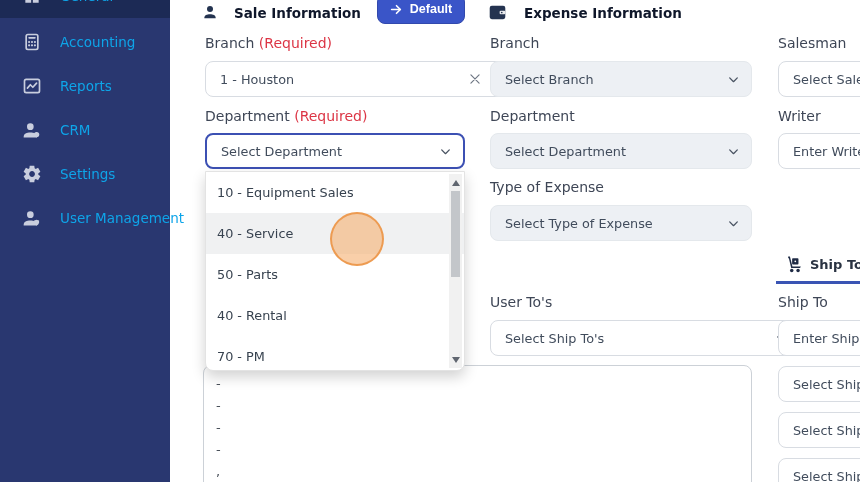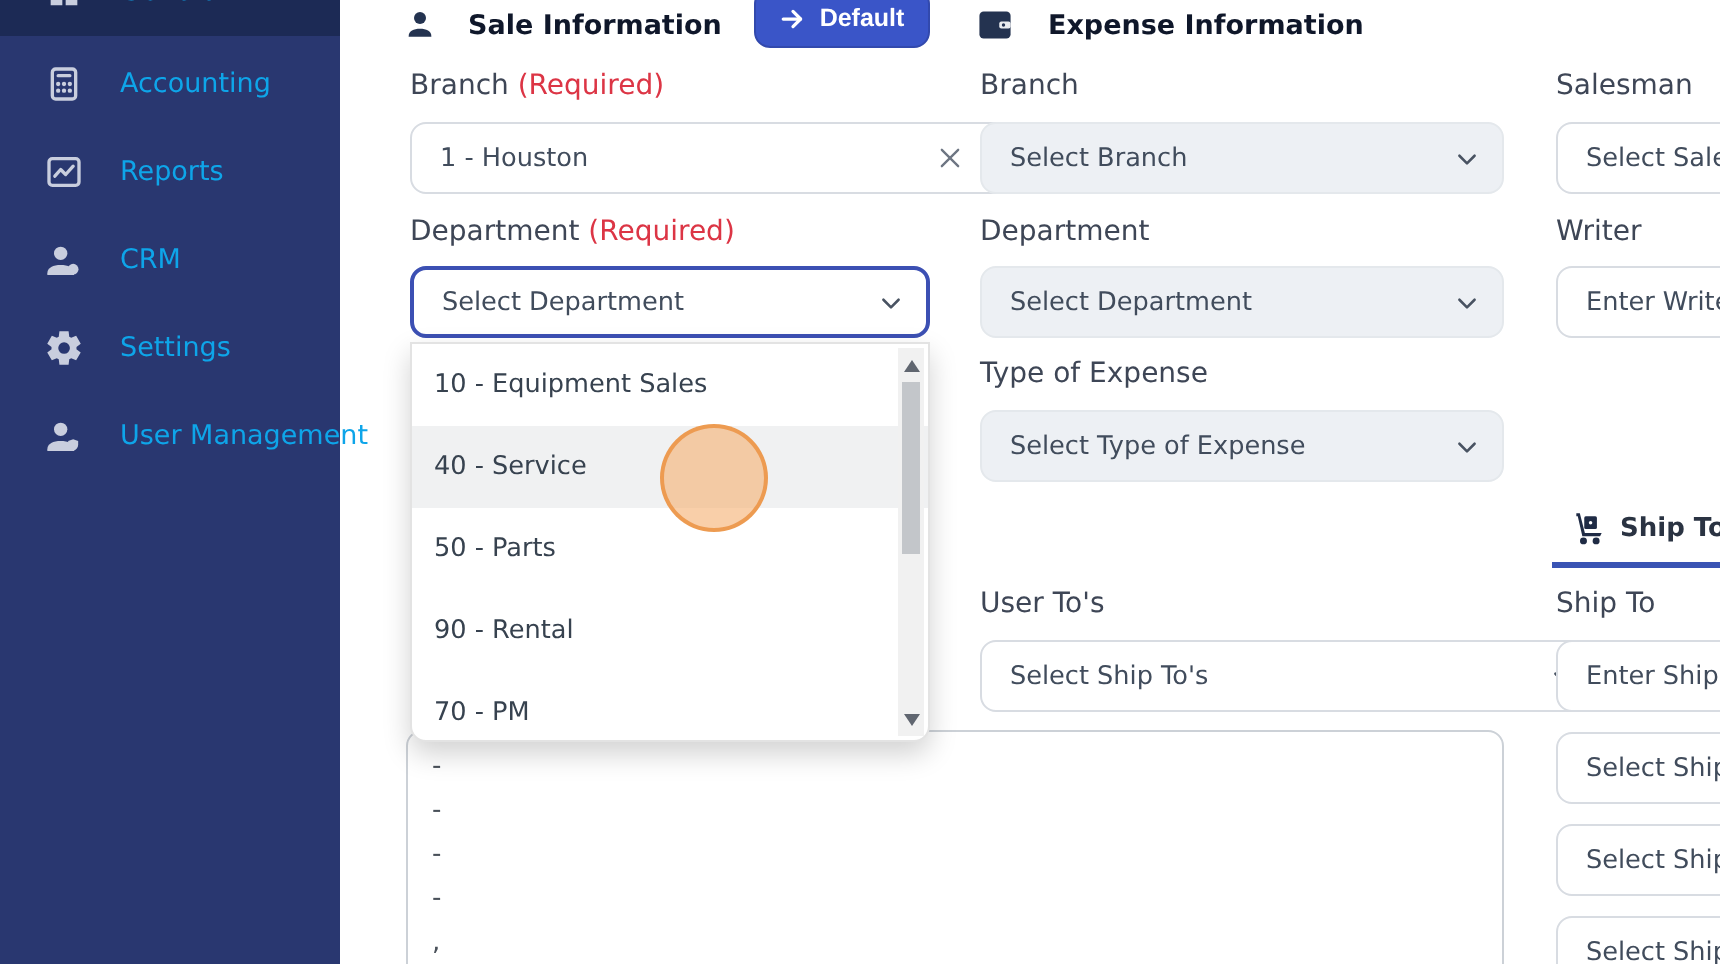--- a/index.html
+++ b/index.html
@@ -188,21 +188,21 @@
       <svg viewBox="0 0 24 24" fill="none" stroke="currentColor" stroke-width="2.4" stroke-linecap="round" stroke-linejoin="round">
           <path d="M5 9l7 7 7-7"></path>
         </svg>
     </span>
   </div>
 
   <div id="dd-panel">
     <div class="dd-opt">10 - Equipment Sales</div>
     <div class="dd-opt hovered">40 - Service</div>
     <div class="dd-opt">50 - Parts</div>
-    <div class="dd-opt">90 - Rental</div>
+    <div class="dd-opt">40 - Rental</div>
     <div class="dd-opt">70 - PM</div>
     <div id="dd-scrollbar">
       <span class="sb-arrow up">
           <span class="tri-up"></span>
         </span>
       <div id="dd-thumb"></div>
       <span class="sb-arrow down">
           <span class="tri-down"></span>
         </span>
     </div>

